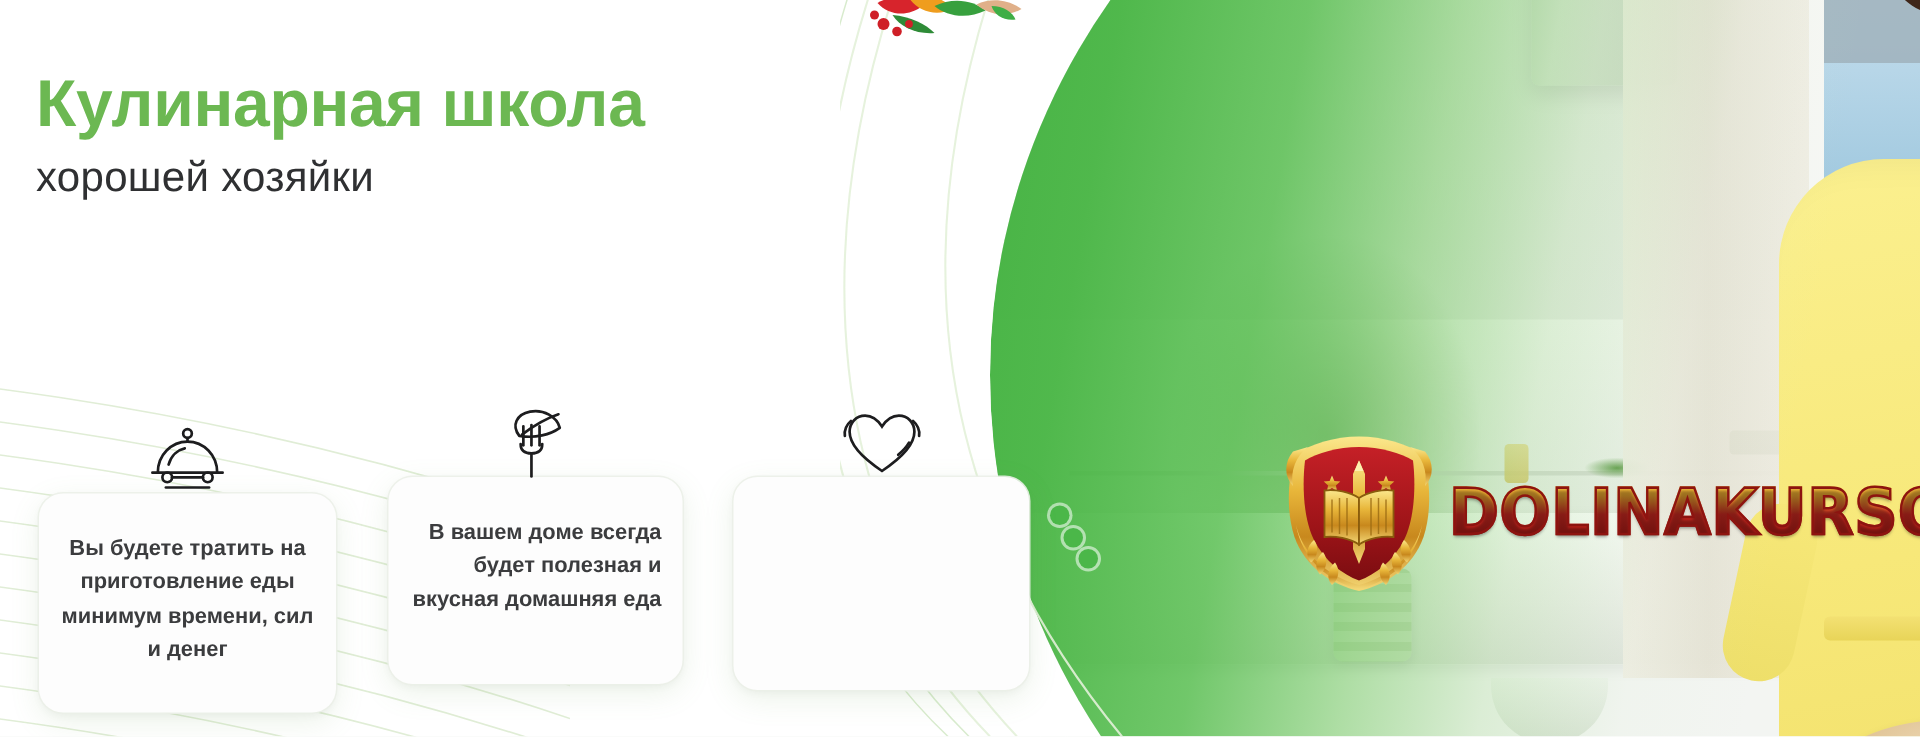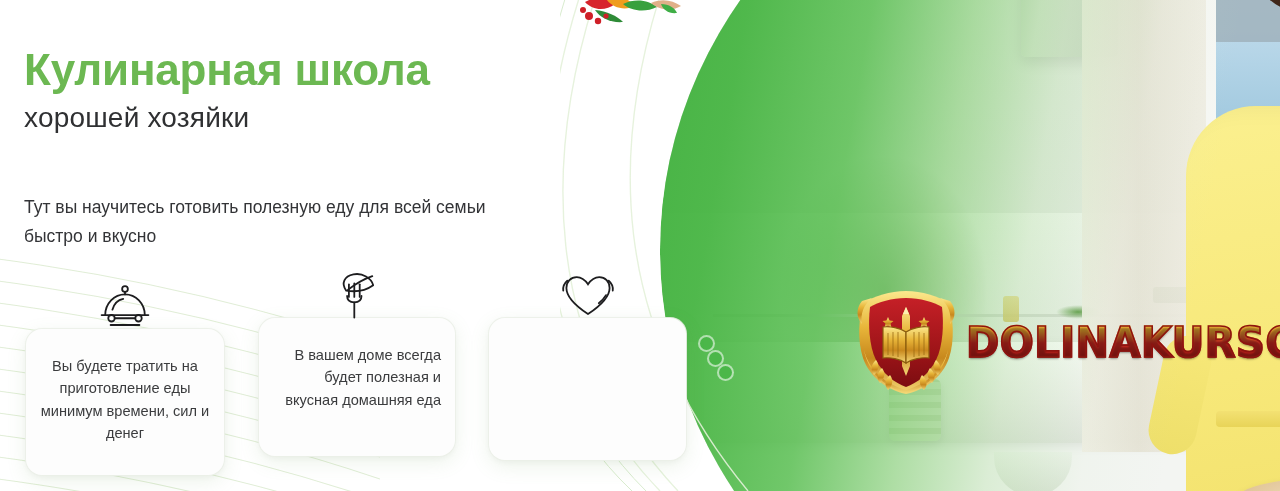--- a/index.html
+++ b/index.html
@@ -122,21 +122,21 @@
   
   .content{position:absolute;left:0;top:0;width:700px;height:491px;z-index:6;}
   .h1{position:absolute;left:24px;top:48px;font-size:44px;line-height:1.0;
       font-weight:700;color:#6cb852;letter-spacing:-.2px;white-space:nowrap;}
   .h2{position:absolute;left:24px;top:104px;font-size:28px;line-height:1.0;
       font-weight:400;color:#2f3032;letter-spacing:.2px;white-space:nowrap;}
   .lead{position:absolute;left:24px;top:193px;width:470px;font-size:17.5px;
       line-height:1.63;color:#333437;font-weight:400;}
 
   
-  .cards{position:absolute;left:0;top:286px;width:700px;height:205px;}
+  .cards{position:absolute;left:0;top:286px;width:700px;height:205px;font-weight:bold;}
   .card{position:absolute;background:#fdfdfd;border-radius:16px;
         box-shadow:0 0 0 1px rgba(235,240,232,.9),
                    0 6px 20px rgba(120,170,100,.14),
                    0 2px 6px rgba(0,0,0,.04);
         text-align:center;box-sizing:border-box;}
   .card .ctext{position:absolute;left:0;right:0;top:0;padding:0 14px;
         font-size:14.6px;line-height:1.53;color:#3b3c3e;}
   .card-icon{position:absolute;top:-46px;left:50%;transform:translateX(-50%);
         width:54px;height:48px;}
   .card-icon svg{display:block;width:100%;height:100%;}
@@ -259,21 +259,20 @@
 
   <div class="dots" style="left:0;top:0;width:1280px;height:491px;">
     <span class="dot" style="left:700px;top:337px;"></span>
     <span class="dot" style="left:709px;top:352px;"></span>
     <span class="dot" style="left:719px;top:366px;"></span>
   </div>
 
   <div class="content">
     <div class="h1">Кулинарная школа</div>
     <div class="h2">хорошей  хозяйки</div>
-    <div class="lead">Тут вы научитесь готовить полезную еду для всей семьи быстро и вкусно</div>
 
     <div class="cards">
 
       <div class="card" id="card1">
         <span class="card-icon">
           <svg viewBox="0 0 60 52" aria-hidden="true">
             <g fill="none" stroke="#1d1d1f" stroke-width="2" stroke-linecap="round">
               <circle cx="30" cy="6" r="3.2"></circle>
               <path d="M30 9.4 V12"></path>
               <path d="M8 35 C 8 22, 18 12, 30 12 C 42 12, 52 22, 52 35"></path>

